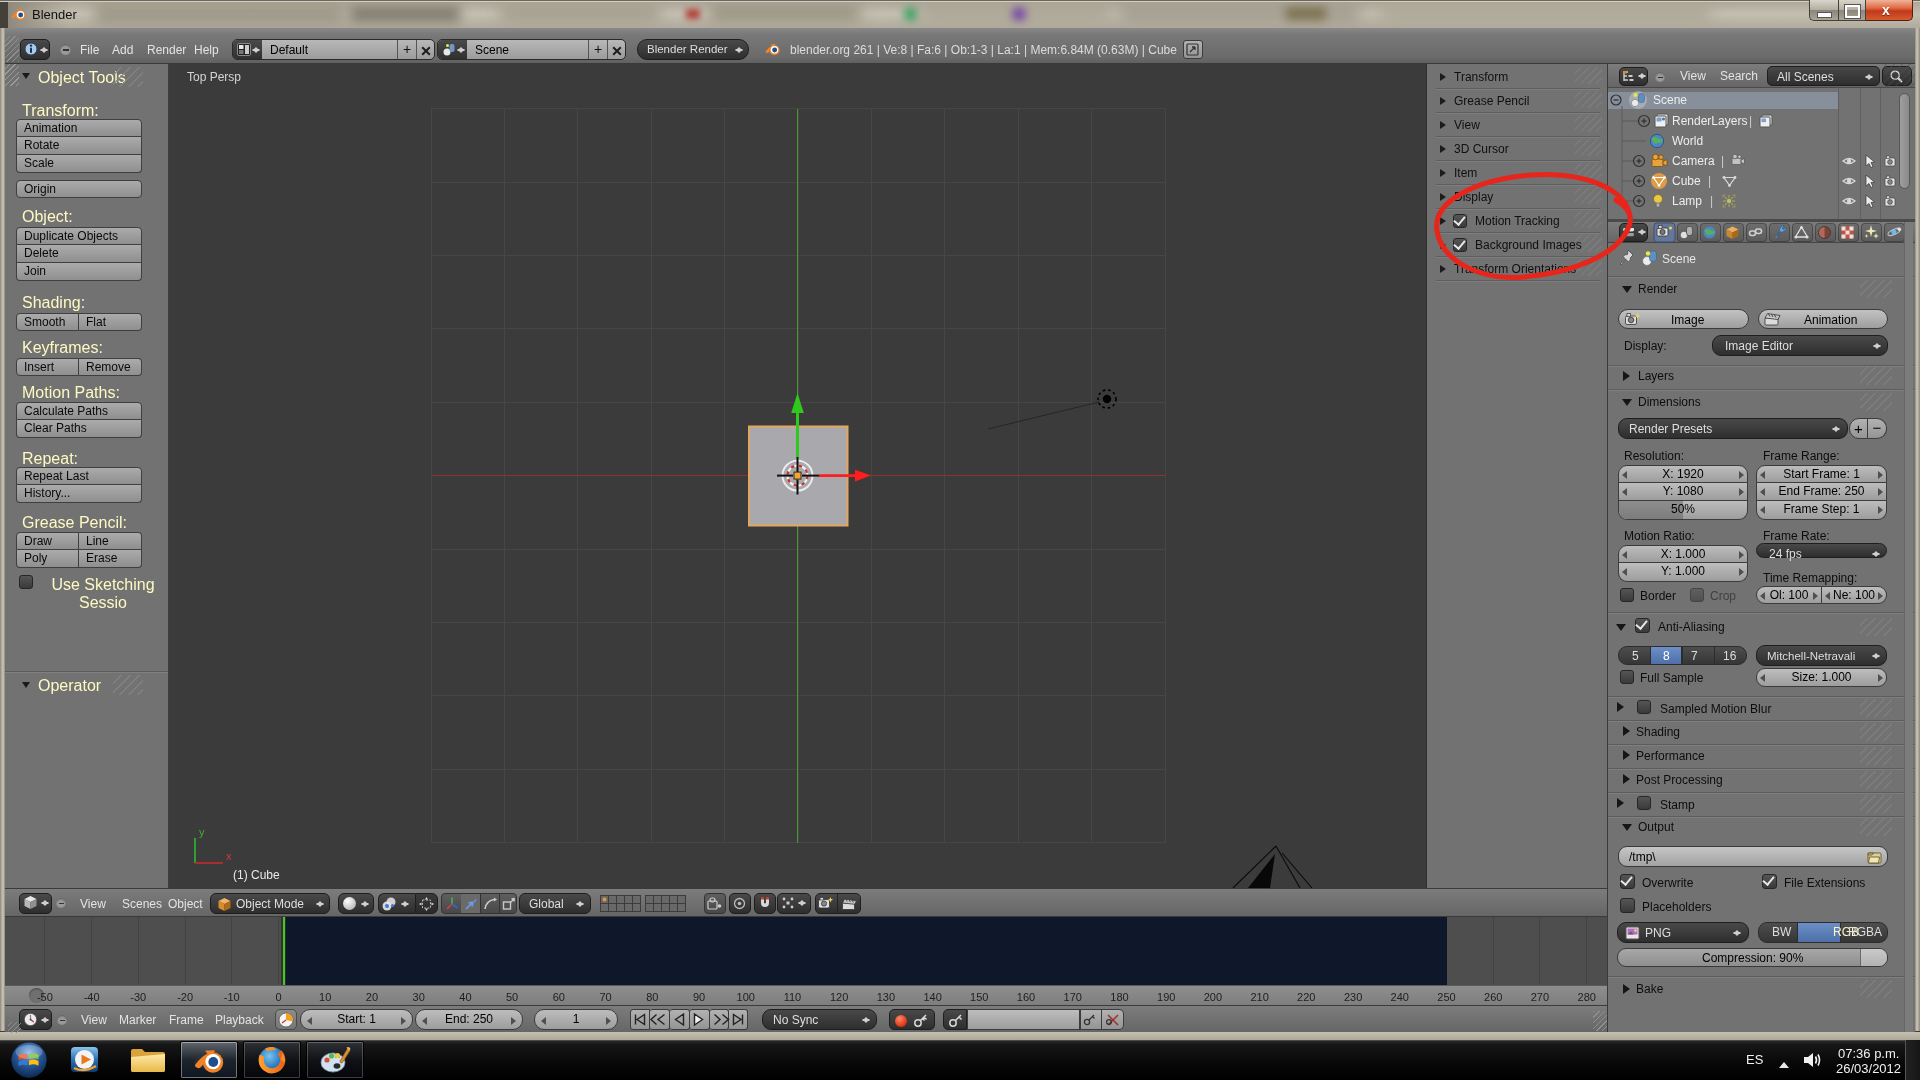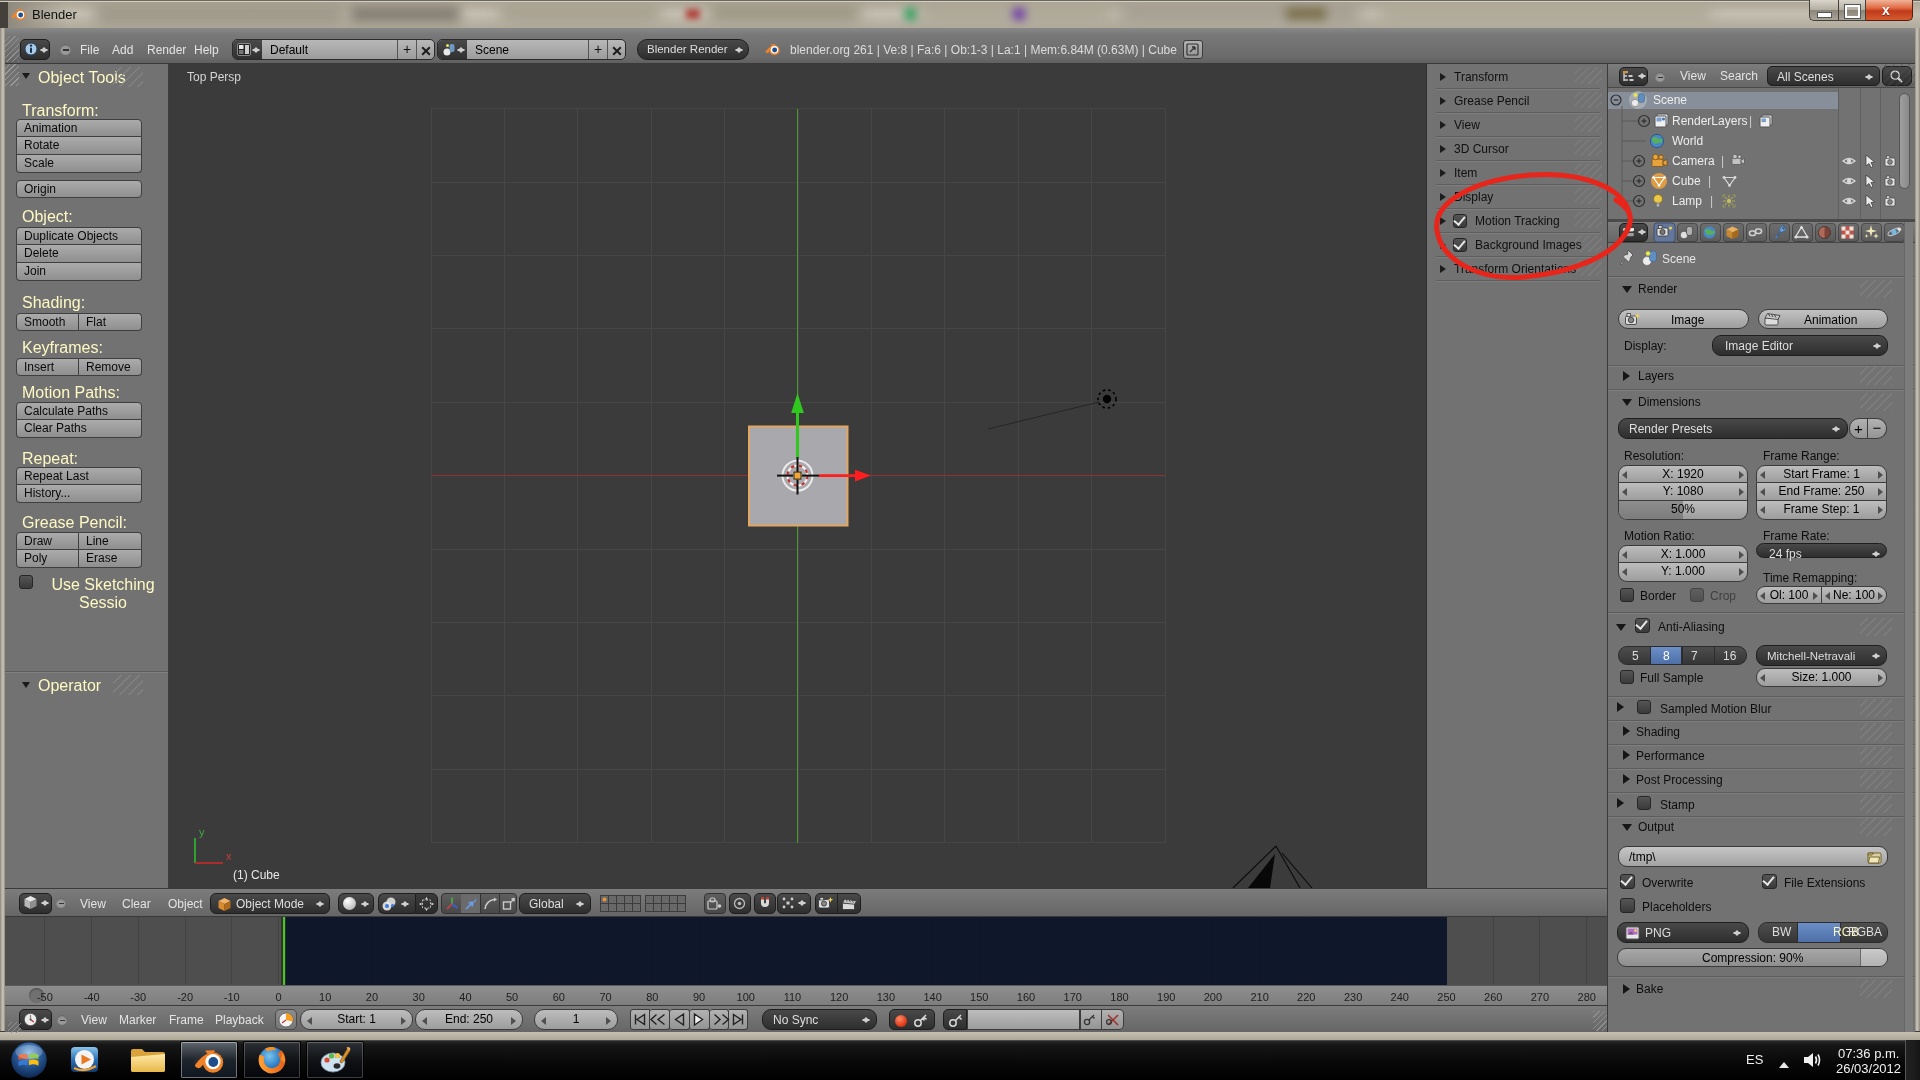--- a/index.html
+++ b/index.html
@@ -699,21 +699,21 @@
   <div class="dark" style="left:14px;top:3.5px;width:33px;height:21px;border-radius:5px;"></div>
   <svg class="ab" style="left:18px;top:6px;" width="15" height="15" viewBox="0 0 15 15">
         <path d="M7.5 1 L13.5 4 L7.5 7 L1.5 4 Z" fill="#e8e8e8"></path>
         <path d="M1.5 4 L7.5 7 V14 L1.5 11 Z" fill="#b8b8b8"></path>
         <path d="M13.5 4 L7.5 7 V14 L13.5 11 Z" fill="#909090"></path>
       </svg>
   <div class="updn" style="left:36px;top:7px;"></div>
   <div class="ab" style="left:51px;top:9px;width:10px;height:10px;border-radius:50%;background:#9a9a9a;box-shadow:inset 0 1px 2px #555;"></div>
   <div class="ab" style="left:53.5px;top:13.5px;width:5px;height:1.4px;background:#333;"></div>
   <div class="menu" style="left:75px;top:8px;">View</div>
-  <div class="menu" style="left:117px;top:8px;">Clear</div>
+  <div class="menu" style="left:117px;top:8px;">Scenes</div>
   <div class="menu" style="left:163px;top:8px;">Object</div>
   <div class="dark" style="left:205px;top:3.5px;width:120px;height:21px;border-radius:6px;">
     <svg class="ab" style="left:6px;top:3px;" width="15" height="15" viewBox="0 0 15 15">
           <path d="M7.5 1 L13.5 4 L7.5 7 L1.5 4 Z" fill="#f0b368"></path>
           <path d="M1.5 4 L7.5 7 V14 L1.5 11 Z" fill="#d88c30"></path>
           <path d="M13.5 4 L7.5 7 V14 L13.5 11 Z" fill="#b06a1a"></path>
         </svg>
     <div class="txt" style="left:25px;top:3px;">Object Mode</div>
     <div class="updn" style="left:105px;top:3px;"></div>
   </div>

